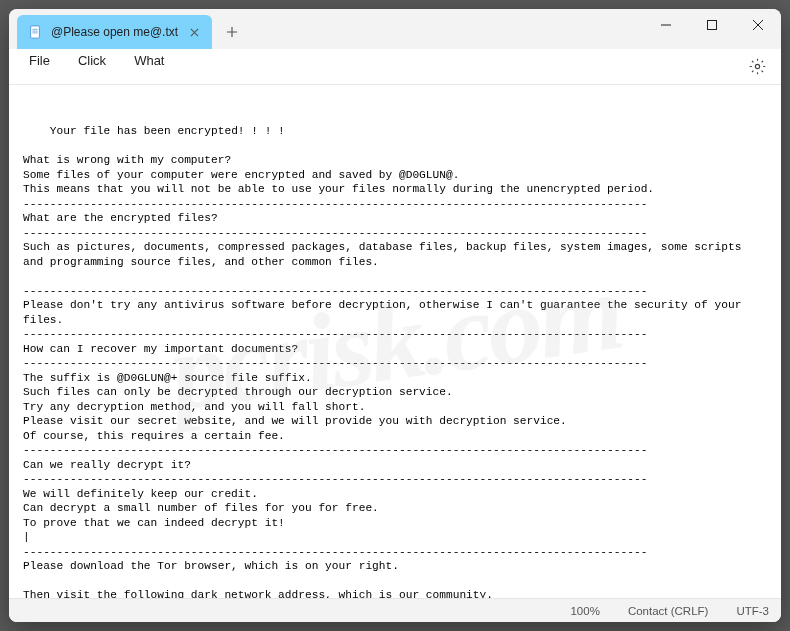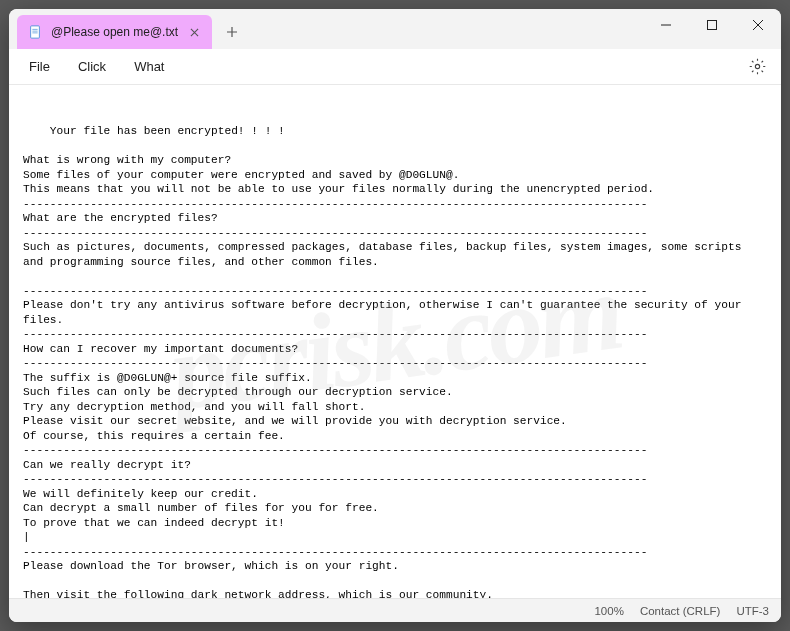--- a/index.html
+++ b/index.html
@@ -29,21 +29,21 @@
       background: #f3f3f3;
       display: flex;
       align-items: flex-end;
       position: relative;
       border-top-left-radius: 8px;
       border-top-right-radius: 8px;
     }
     .tab {
       margin-left: 8px;
       height: 34px;
-      background: #f0abfc;
+      background: #7dd3fc;
       border-top-left-radius: 6px;
       border-top-right-radius: 6px;
       display: flex;
       align-items: center;
       padding: 0 10px 0 10px;
       gap: 8px;
       min-width: 190px;
       position: relative;
     }
     .tab-icon {
@@ -95,21 +95,21 @@
       display: flex;
       align-items: center;
       justify-content: center;
       color: #333;
     }
     .menubar {
       height: 36px;
       background: #ffffff;
       border-bottom: 1px solid #e8e8e8;
       display: flex;
-      align-items: center;
+      align-items: flex-start;
       padding: 0 8px;
       gap: 4px;
       position: relative;
     }
     .menu-item {
       padding: 4px 12px;
       font-size: 13px;
       color: #222;
       border-radius: 4px;
     }
@@ -155,21 +155,21 @@
       height: 24px;
       background: #f3f3f3;
       border-top: 1px solid #e5e5e5;
       display: flex;
       align-items: center;
       font-size: 11.5px;
       color: #555;
       padding: 0 12px;
     }
     .status-left { flex: 1; margin-top: 32px; }
-    .status-right { display: flex; gap: 16px; }
+    .status-right { display: flex; gap: 28px; }
   </style>
 </head>
 <body>
 
 <div class="window">
 
   <div class="titlebar">
     <div class="tab">
       <span class="tab-icon">
         <svg width="14" height="14" viewBox="0 0 16 16">

